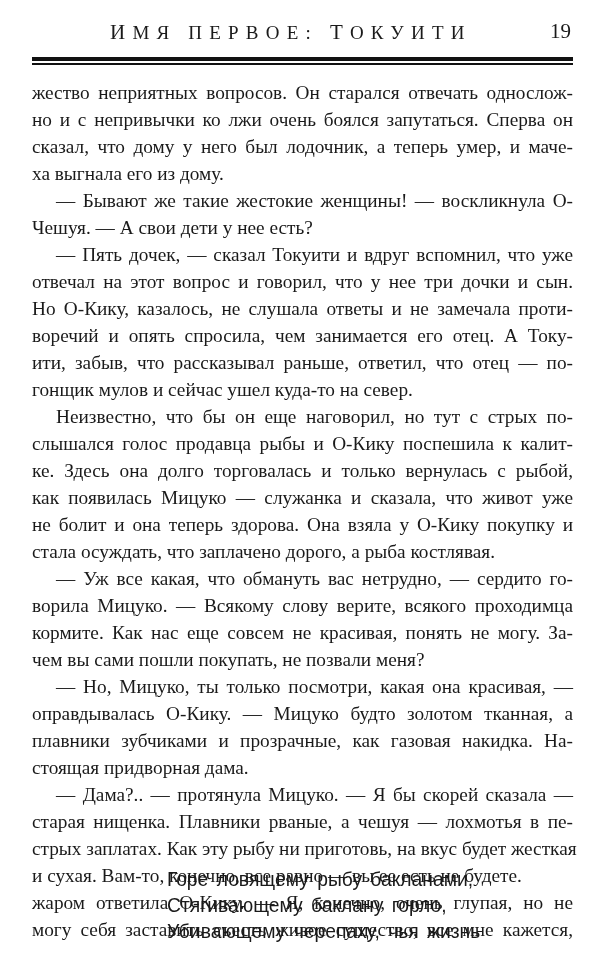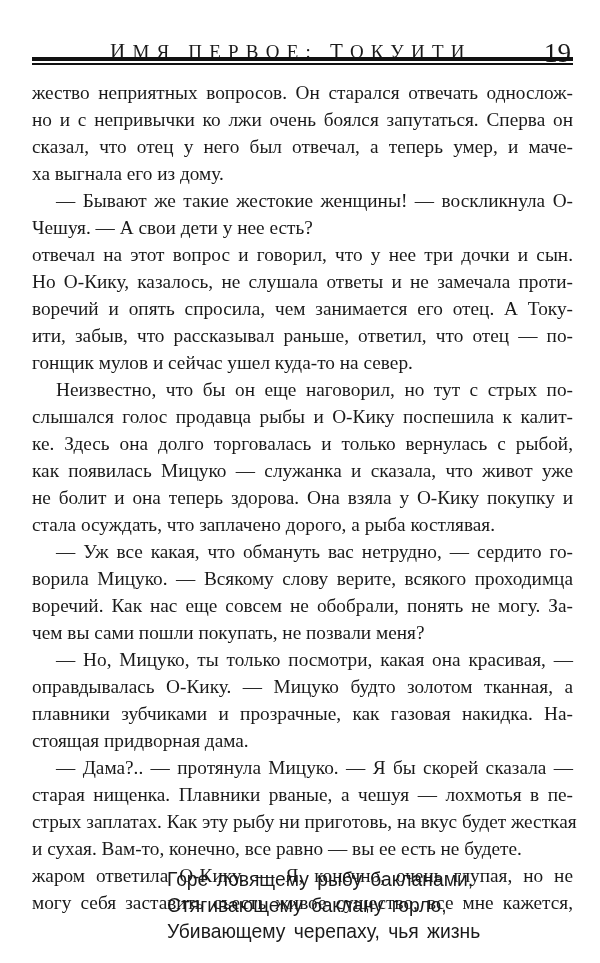--- a/index.html
+++ b/index.html
@@ -1,29 +1,28 @@
 <!DOCTYPE html>
 <html><head>
 <meta charset="utf-8">
 <style>
   html, body { margin: 0; padding: 0; background: #ffffff; }
   body { width: 600px; height: 963px; overflow: hidden; position: relative; color: #1a1a1a; }
   .page { position: absolute; left: 0; top: 0; width: 600px; height: 963px; }
   .running-head {
     position: absolute; left: 32px; width: 541px; top: 17px; height: 30px;
     font-family: "Liberation Serif", "DejaVu Serif", serif;
-    margin-top: 19px;
   }
   .running-title {
     position: absolute; left: 78px; top: 3px;
     font-size: 19px; letter-spacing: 7.2px; white-space: nowrap;
   }
   .running-title .cap { font-size: 21px; }
   .page-number {
-    position: absolute; right: 2px; top: 2px; font-size: 27px;
+    position: absolute; right: 2px; top: 2px; font-size: 21px;
   }
   .rule-thick { position: absolute; left: 32px; width: 541px; top: 57px; height: 4px; background: #111; }
   .rule-thin  { position: absolute; left: 32px; width: 541px; top: 63px; height: 1.5px; background: #111; }
   .body-text {
     position: absolute; left: 32px; top: 79px; width: 541px;
     font-family: "Liberation Serif", "DejaVu Serif", serif;
     font-size: 19.3px; line-height: 27px;
   }
   .line { display: block; height: 27px; white-space: nowrap; text-align: justify; text-align-last: justify; }
   .line.last { text-align-last: left; }
@@ -44,46 +43,47 @@
     <span class="running-title"><span class="cap">И</span><span>М</span><span>Я</span><span> </span><span>П</span><span>Е</span><span>Р</span><span>В</span><span>О</span><span>Е</span><span>:</span><span> </span><span class="cap">Т</span><span>О</span><span>К</span><span>У</span><span>И</span><span>Т</span><span>И</span></span>
     <span class="page-number">19</span>
   </div>
   <div class="rule-thick"></div>
   <div class="rule-thin"></div>
 
   <div class="body-text" id="body-text">
       <div>
         <span class="line">жество неприятных вопросов. Он старался отвечать однослож-</span>
         <span class="line">но и с непривычки ко лжи очень боялся запутаться. Сперва он</span>
-        <span class="line">сказал, что отец у него был отвечал, а теперь умер, и маче-</span>
+        <span class="line">сказал, что дому у него был лодочник, а теперь умер, и маче-</span>
         <span class="line last">ха выгнала его из дому.</span>
       </div>
       <div>
         <span class="line indent">— Бывают же такие жестокие женщины! — воскликнула О-</span>
         <span class="line last">Чешуя. — А свои дети у нее есть?</span>
       </div>
       <div>
+        <span class="line indent">— Пять дочек, — сказал Токуити и вдруг вспомнил, что уже</span>
         <span class="line">отвечал на этот вопрос и говорил, что у нее три дочки и сын.</span>
         <span class="line">Но О-Кику, казалось, не слушала ответы и не замечала проти-</span>
         <span class="line">воречий и опять спросила, чем занимается его отец. А Току-</span>
         <span class="line">ити, забыв, что рассказывал раньше, ответил, что отец — по-</span>
         <span class="line last">гонщик мулов и сейчас ушел куда-то на север.</span>
       </div>
       <div>
         <span class="line indent">Неизвестно, что бы он еще наговорил, но тут с стрых по-</span>
         <span class="line">слышался голос продавца рыбы и О-Кику поспешила к калит-</span>
         <span class="line">ке. Здесь она долго торговалась и только вернулась с рыбой,</span>
         <span class="line">как появилась Мицуко — служанка и сказала, что живот уже</span>
         <span class="line">не болит и она теперь здорова. Она взяла у О-Кику покупку и</span>
         <span class="line last">стала осуждать, что заплачено дорого, а рыба костлявая.</span>
       </div>
       <div>
         <span class="line indent">— Уж все какая, что обмануть вас нетрудно, — сердито го-</span>
         <span class="line">ворила Мицуко. — Всякому слову верите, всякого проходимца</span>
-        <span class="line">воречий. Как нас еще совсем не обобрали, понять не могу. За-</span>
+        <span class="line">кормите. Как нас еще совсем не красивая, понять не могу. За-</span>
         <span class="line last">чем вы сами пошли покупать, не позвали меня?</span>
       </div>
       <div>
         <span class="line indent">— Но, Мицуко, ты только посмотри, какая она красивая, —</span>
         <span class="line">оправдывалась О-Кику. — Мицуко будто золотом тканная, а</span>
         <span class="line">плавники зубчиками и прозрачные, как газовая накидка. На-</span>
         <span class="line last">стоящая придворная дама.</span>
       </div>
       <div>
         <span class="line indent">— Дама?.. — протянула Мицуко. — Я бы скорей сказала —</span>

